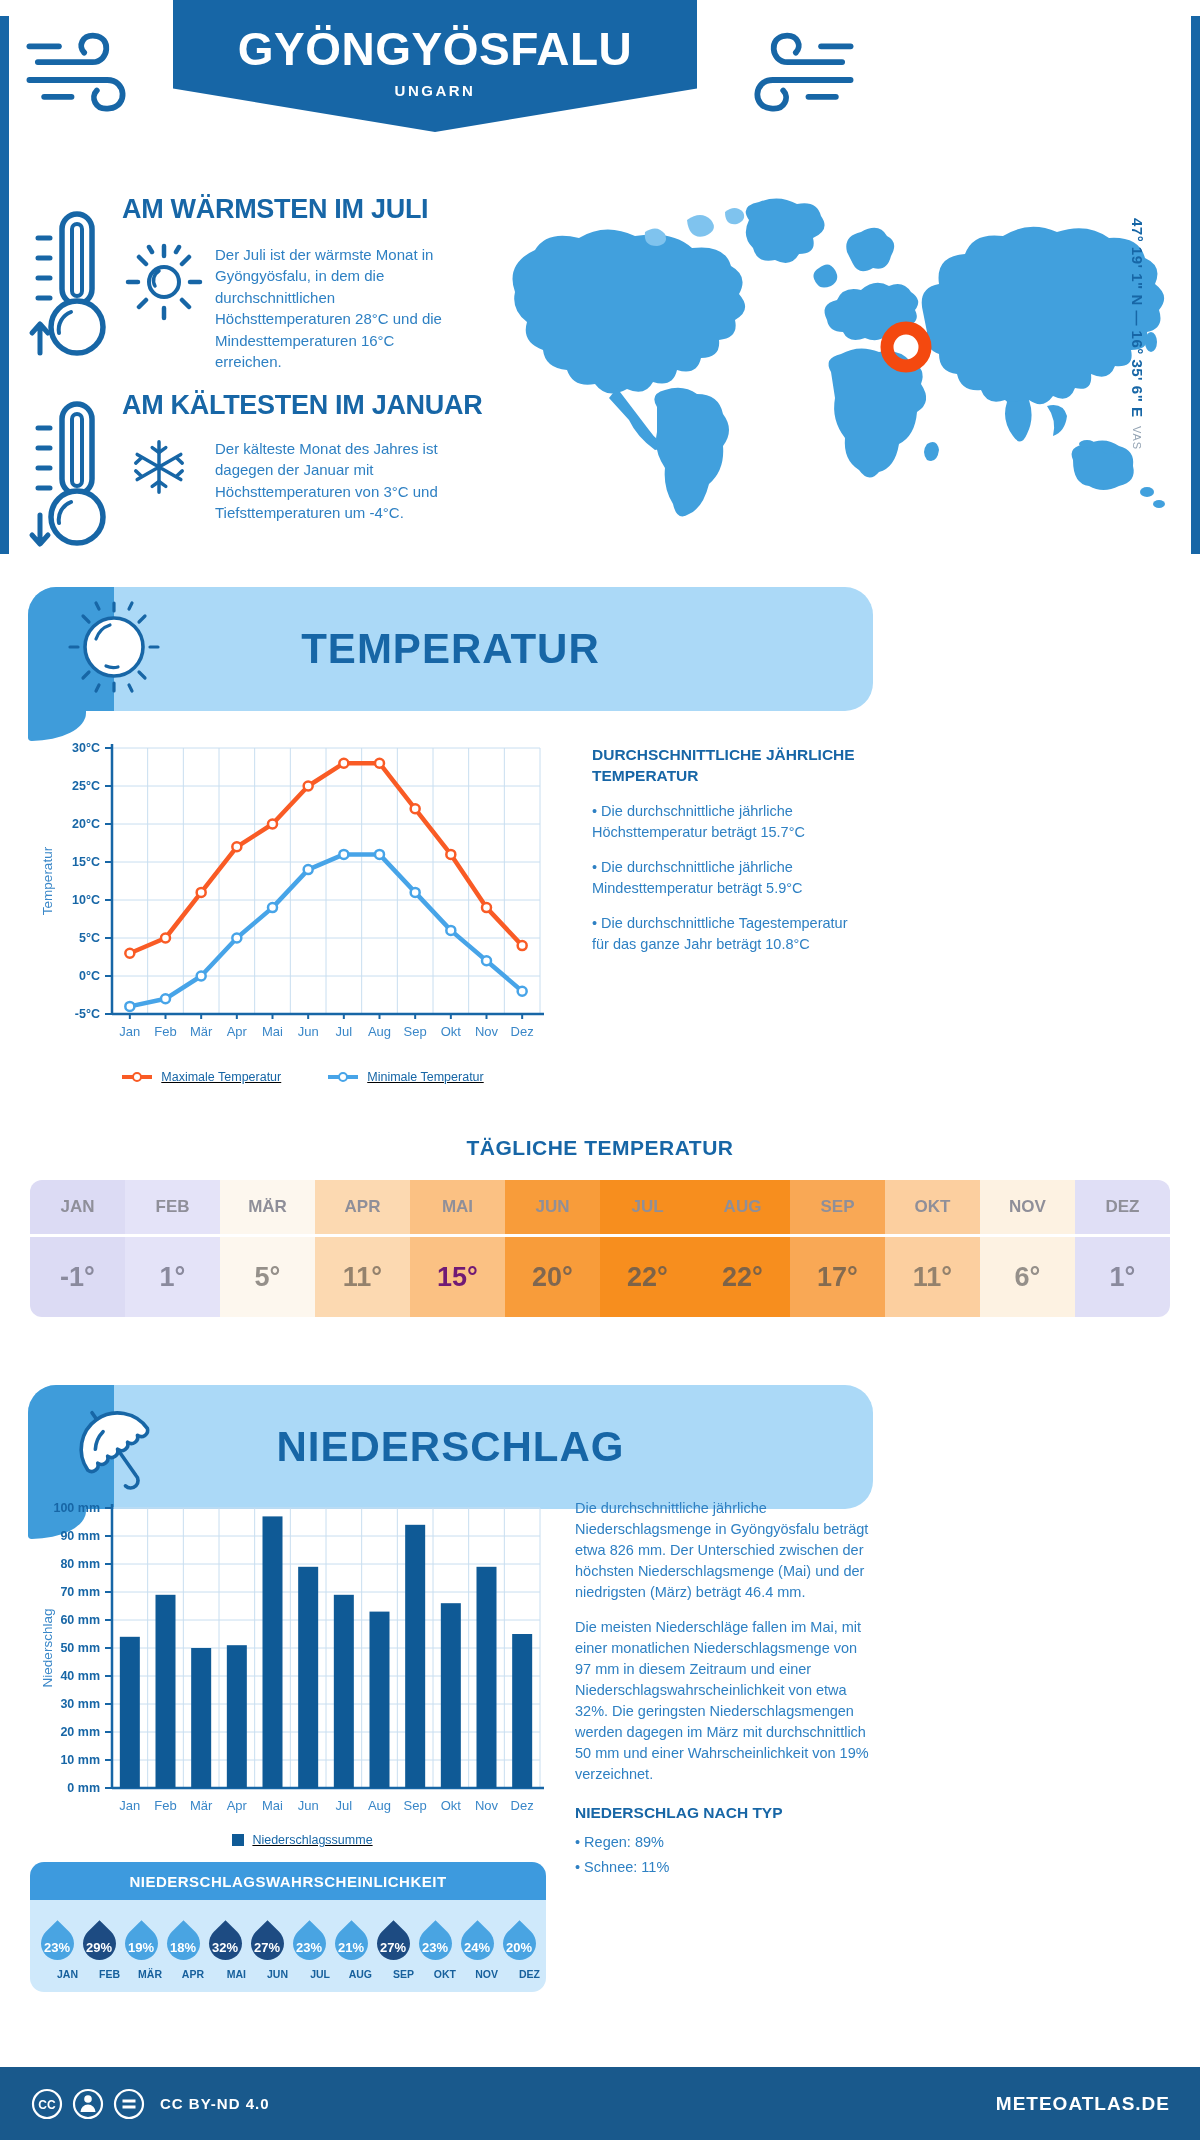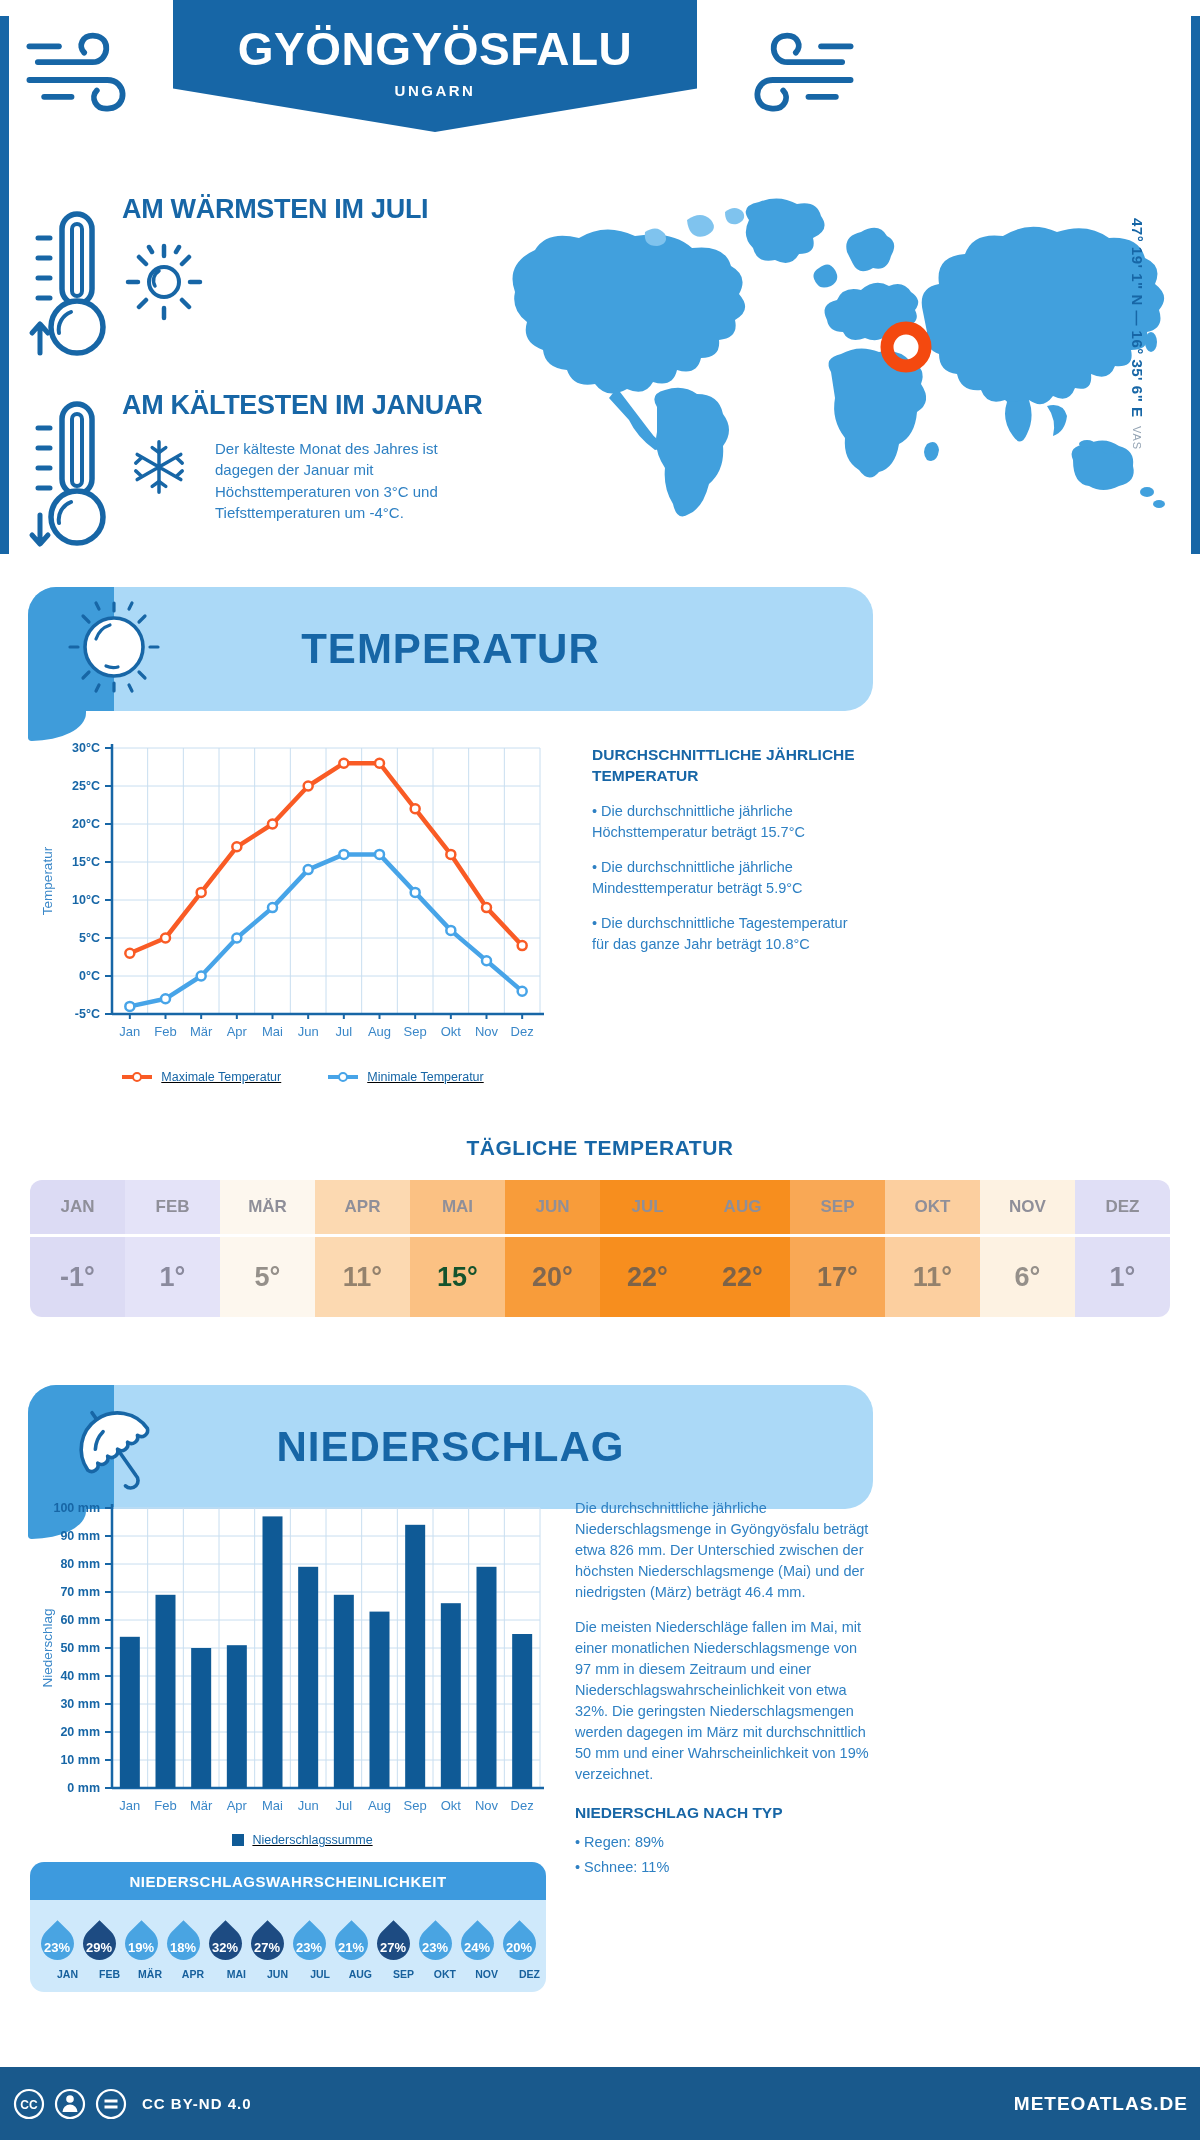--- a/index.html
+++ b/index.html
@@ -64,21 +64,21 @@
   .drop-wrap{position:relative;width:42px;height:48px;}
   .drop-shape{position:absolute;left:50%;bottom:2px;width:33px;height:33px;margin-left:-16.5px;
               border-radius:0 50% 50% 50%;transform:rotate(45deg);}
   .drop-shape.light{background:#49a4e2;} .drop-shape.dark{background:#1d4b82;}
   .drop-pct{position:absolute;left:0;right:0;bottom:7px;text-align:center;color:#fff;
             font-weight:bold;font-size:13px;}
   .drop-month{margin-top:6px;font-size:10.5px;font-weight:bold;color:#17609c;}
 
   
   .footer{left:0;top:2067px;width:1200px;height:73px;background:#19598c;display:flex;
-          align-items:center;padding:0 12px;box-sizing:border-box;color:#fff;}
+          align-items:center;padding:0 30px;box-sizing:border-box;color:#fff;}
   .footer .lic{margin-left:14px;font-size:15px;font-weight:bold;letter-spacing:1px;}
   .footer .site{margin-left:auto;font-size:19px;font-weight:bold;letter-spacing:1px;}
   .cc-icons{display:flex;gap:7px;}
 </style>
 </head>
 <body>
 
 <div class="page">
 
   <div class="edge-bar left"></div>
@@ -116,20 +116,21 @@
     </g>
   </svg>
   <div class="abs intro-title" style="left:122px;top:194px;width:360px">AM WÄRMSTEN IM JULI</div>
   <svg class="abs" style="left:124px;top:238px" width="80" height="86" viewBox="0 0 80 86">
     <g class="icon-stroke" stroke-width="4.5">
       <circle cx="40" cy="44" r="15" stroke-width="4"></circle>
       <path d="M31,48 A11,11 0 0 1 35,33" stroke-width="3.5"></path>
       <path d="M40,18 V8 M40,70 V80 M14,44 H4 M66,44 H76 M22,26 L15,19 M58,26 L65,19 M22,62 L15,69 M58,62 L65,69 M28,14 L25,9 M52,14 L55,9"></path>
     </g>
   </svg>
+  <div class="abs intro-text" style="left:215px;top:244px;width:232px">Der Juli ist der wärmste Monat in Gyöngyösfalu, in dem die durchschnittlichen Höchsttemperaturen 28°C und die Mindesttemperaturen 16°C erreichen.</div>
 
   <svg class="abs" style="left:26px;top:398px" width="100" height="150" viewBox="0 0 100 150">
     <g class="icon-stroke" stroke-width="5">
       <path d="M12,30 h12 M12,50 h12 M12,70 h12 M12,90 h12"></path>
       <rect x="36" y="6" width="30" height="90" rx="15" fill="#fff" stroke-width="5.5"></rect>
       <rect x="46" y="16" width="10" height="72" rx="5" stroke-width="4"></rect>
       <circle cx="51" cy="119" r="26" fill="#fff" stroke-width="5.5"></circle>
       <path d="M33,125 A19,19 0 0 1 45,104" stroke-width="4"></path>
       <path d="M14,117 V145 M6,137 L14,146 L22,137"></path>
     </g>
@@ -319,21 +320,21 @@
       <div class="t-col" style="background: rgb(253, 247, 238);">
         <div class="t-head" style="color: rgb(143, 143, 153);">MÄR</div>
         <div class="t-val" style="color: rgb(149, 144, 138);">5°</div>
       </div>
       <div class="t-col" style="background: rgb(252, 217, 177);">
         <div class="t-head" style="color: rgb(143, 143, 153);">APR</div>
         <div class="t-val" style="color: rgb(148, 130, 109);">11°</div>
       </div>
       <div class="t-col" style="background: rgb(251, 193, 131);">
         <div class="t-head" style="color: rgb(143, 143, 153);">MAI</div>
-        <div class="t-val" style="color: #14532d;">15°</div>
+        <div class="t-val" style="color: #701a75;">15°</div>
       </div>
       <div class="t-col" style="background: rgb(248, 156, 58);">
         <div class="t-head" style="color: rgb(143, 143, 153);">JUN</div>
         <div class="t-val" style="color: rgb(128, 103, 80);">20°</div>
       </div>
       <div class="t-col" style="background: rgb(247, 142, 30);">
         <div class="t-head" style="color: rgb(143, 143, 153);">JUL</div>
         <div class="t-val" style="color: rgb(125, 99, 72);">22°</div>
       </div>
       <div class="t-col" style="background: rgb(247, 142, 30);">

